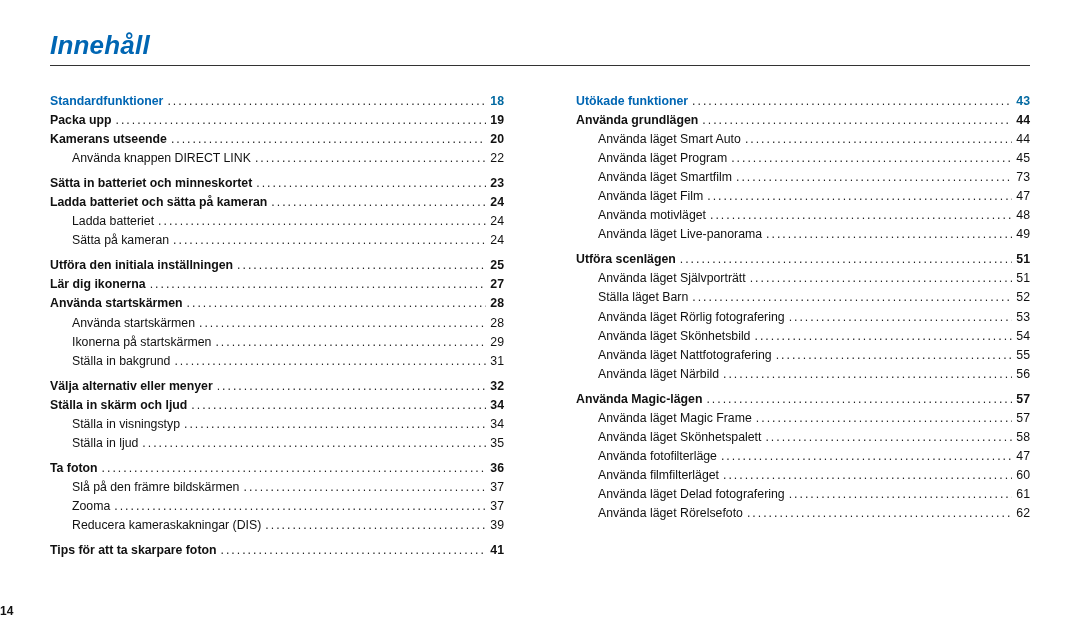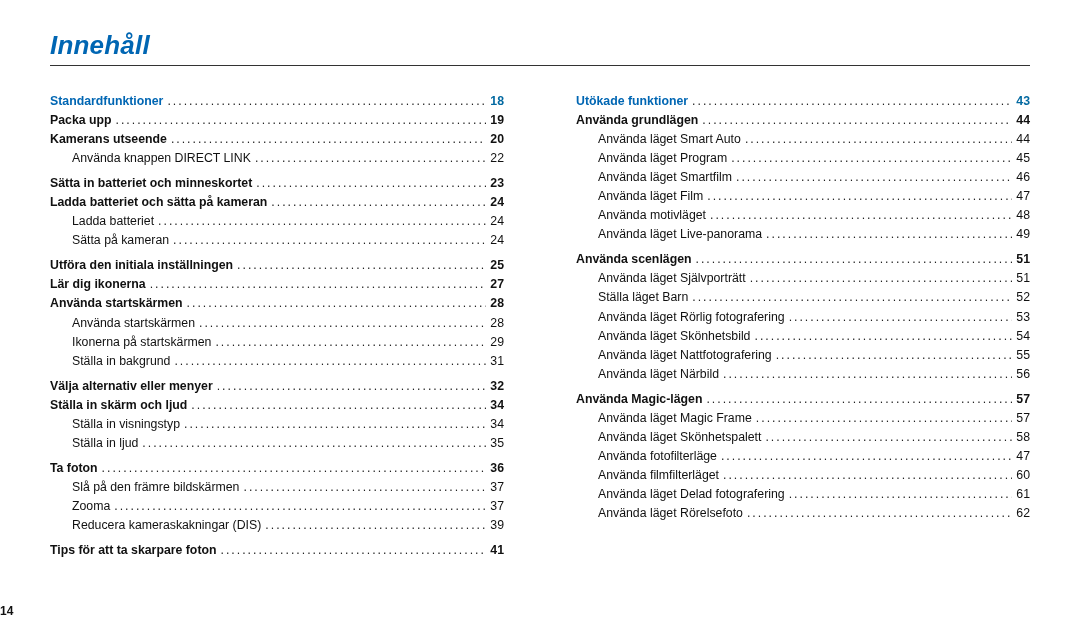--- a/index.html
+++ b/index.html
@@ -170,41 +170,41 @@
           <span class="pnum"> 44</span>
         </div>
         <div class="row depth-2">
           <span class="label">Använda läget Program </span>
           <span class="dots"></span>
           <span class="pnum"> 45</span>
         </div>
         <div class="row depth-2">
           <span class="label">Använda läget Smartfilm </span>
           <span class="dots"></span>
-          <span class="pnum"> 46</span>
+          <span class="pnum"> 73</span>
         </div>
         <div class="row depth-2">
           <span class="label">Använda läget Film </span>
           <span class="dots"></span>
           <span class="pnum"> 47</span>
         </div>
         <div class="row depth-2">
           <span class="label">Använda motivläget </span>
           <span class="dots"></span>
           <span class="pnum"> 48</span>
         </div>
         <div class="row depth-2">
           <span class="label">Använda läget Live-panorama </span>
           <span class="dots"></span>
           <span class="pnum"> 49</span>
         </div>
         <div class="gap"></div>
         <div class="gap"></div>
         <div class="row depth-1">
-          <span class="label">Använda scenlägen </span>
+          <span class="label">Utföra scenlägen </span>
           <span class="dots"></span>
           <span class="pnum"> 51</span>
         </div>
         <div class="row depth-2">
           <span class="label">Använda läget Självporträtt </span>
           <span class="dots"></span>
           <span class="pnum"> 51</span>
         </div>
         <div class="row depth-2">
           <span class="label">Ställa läget Barn </span>

